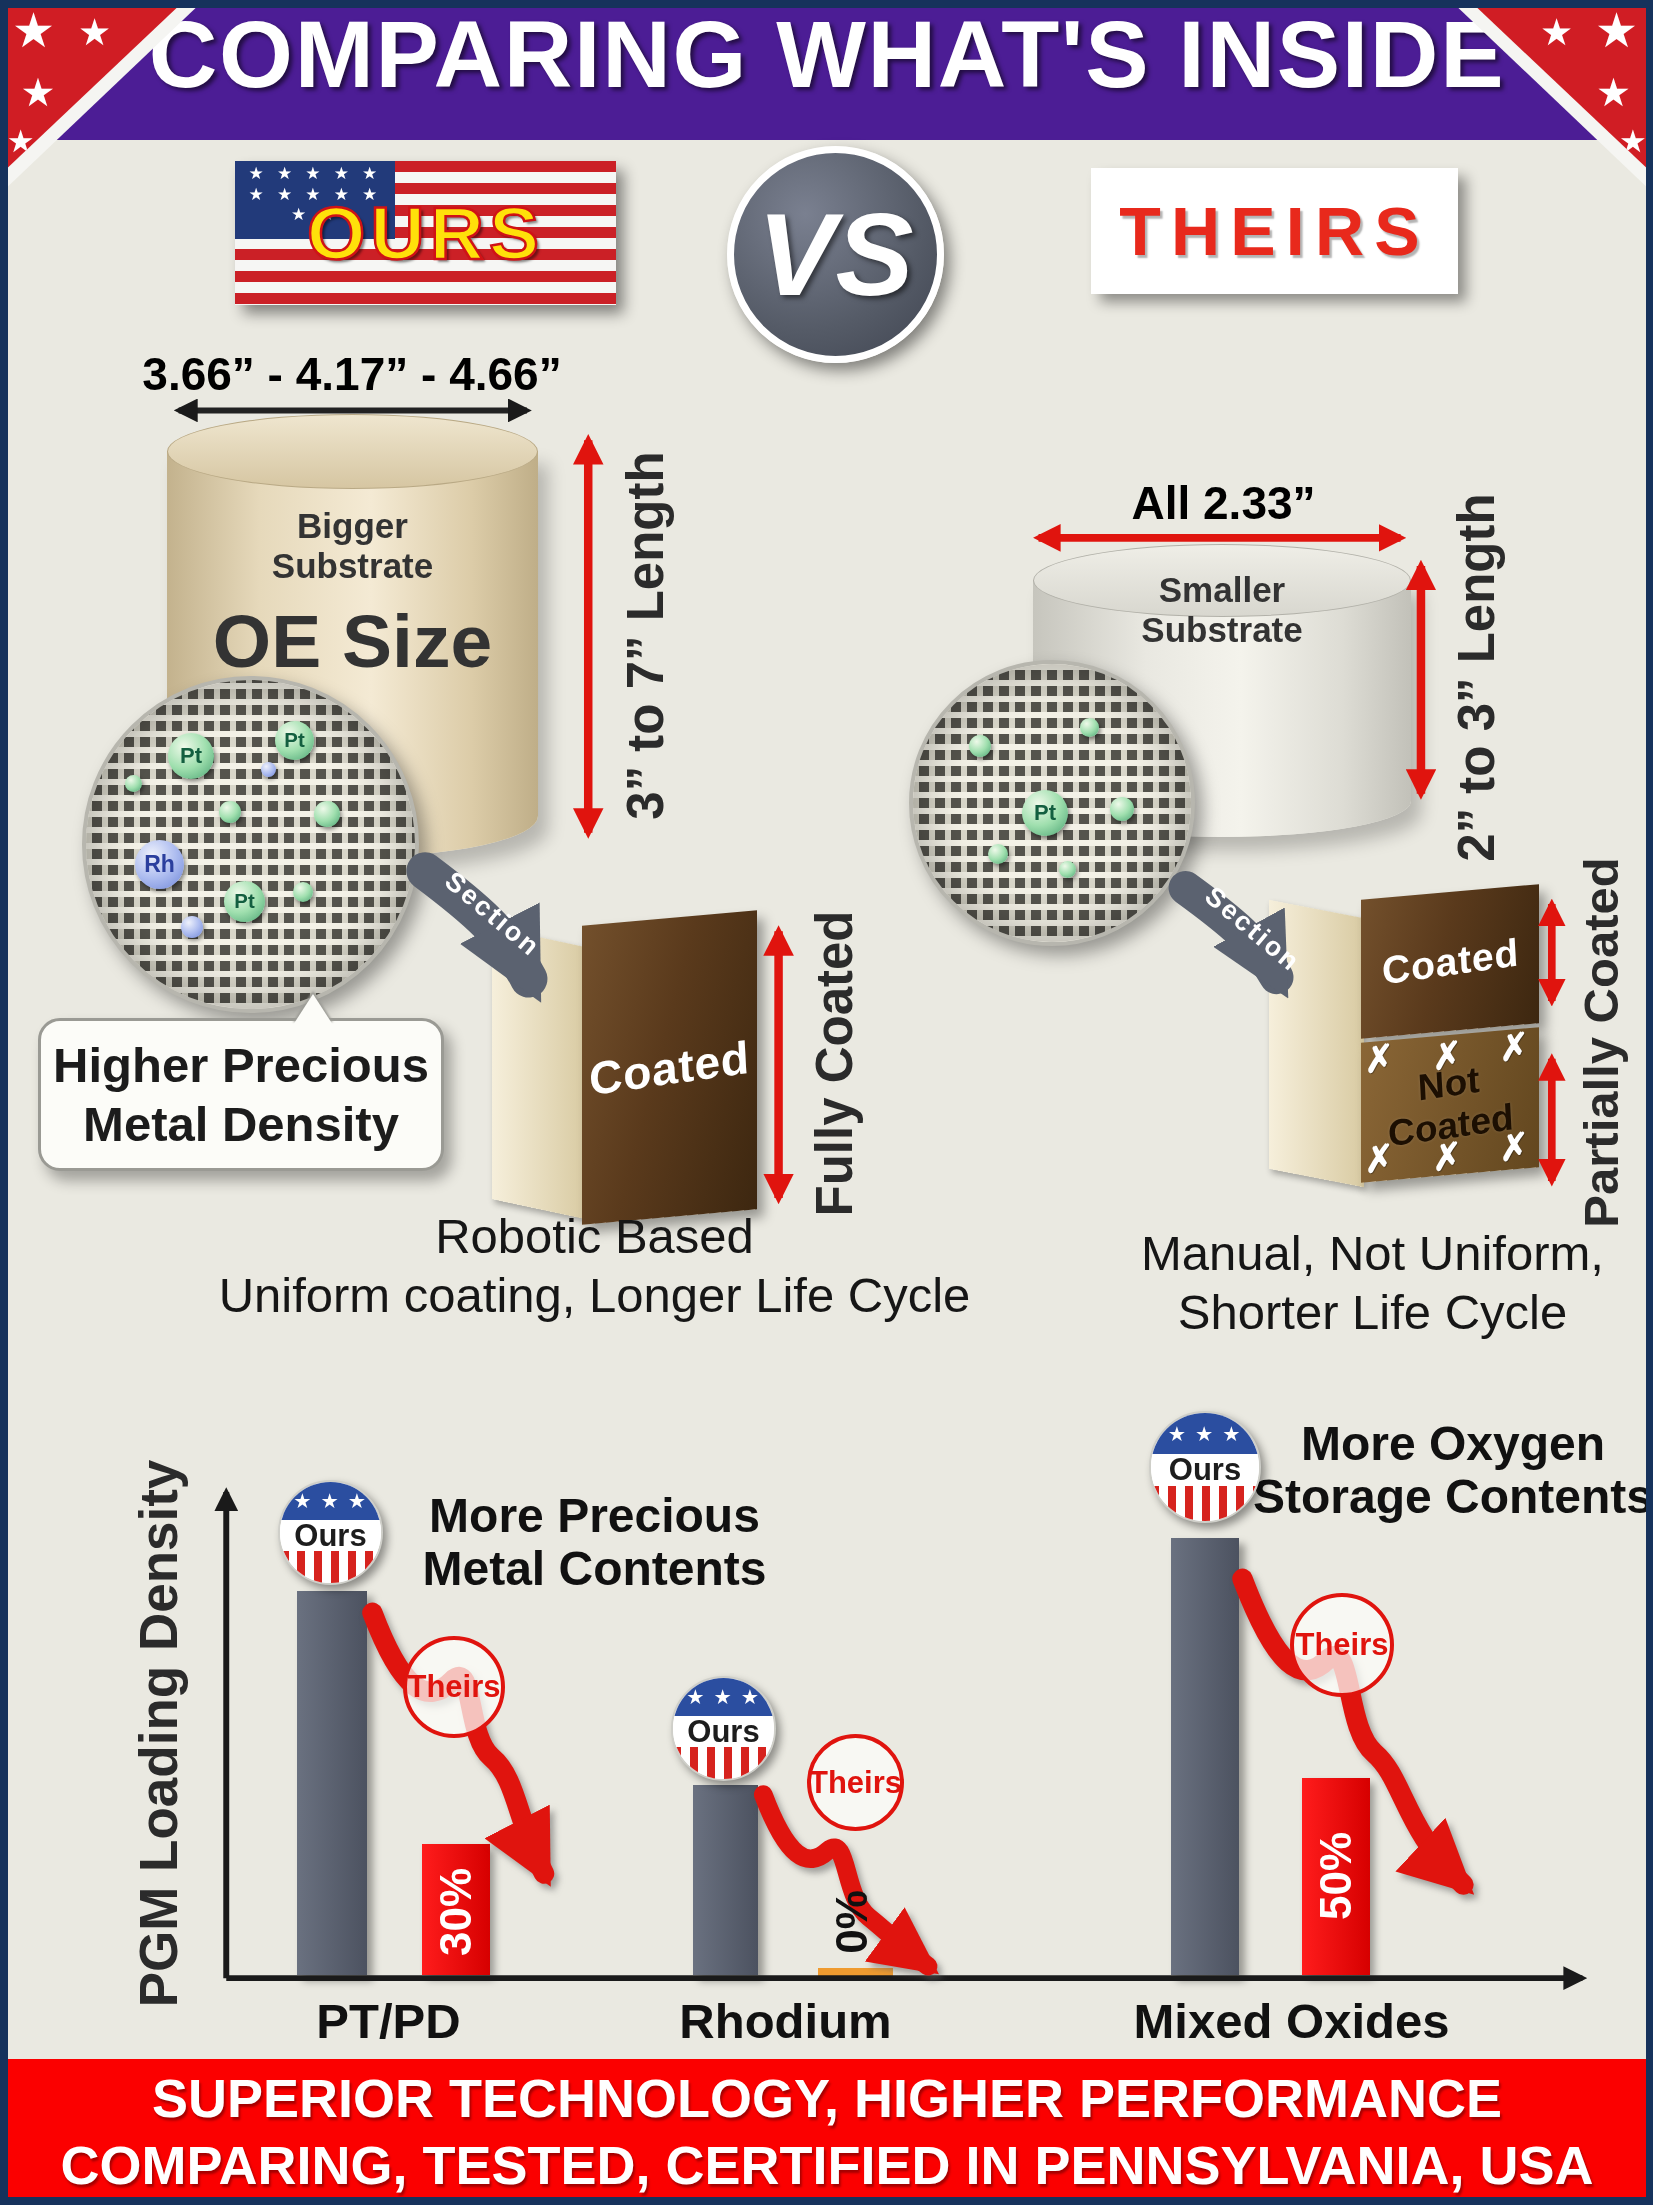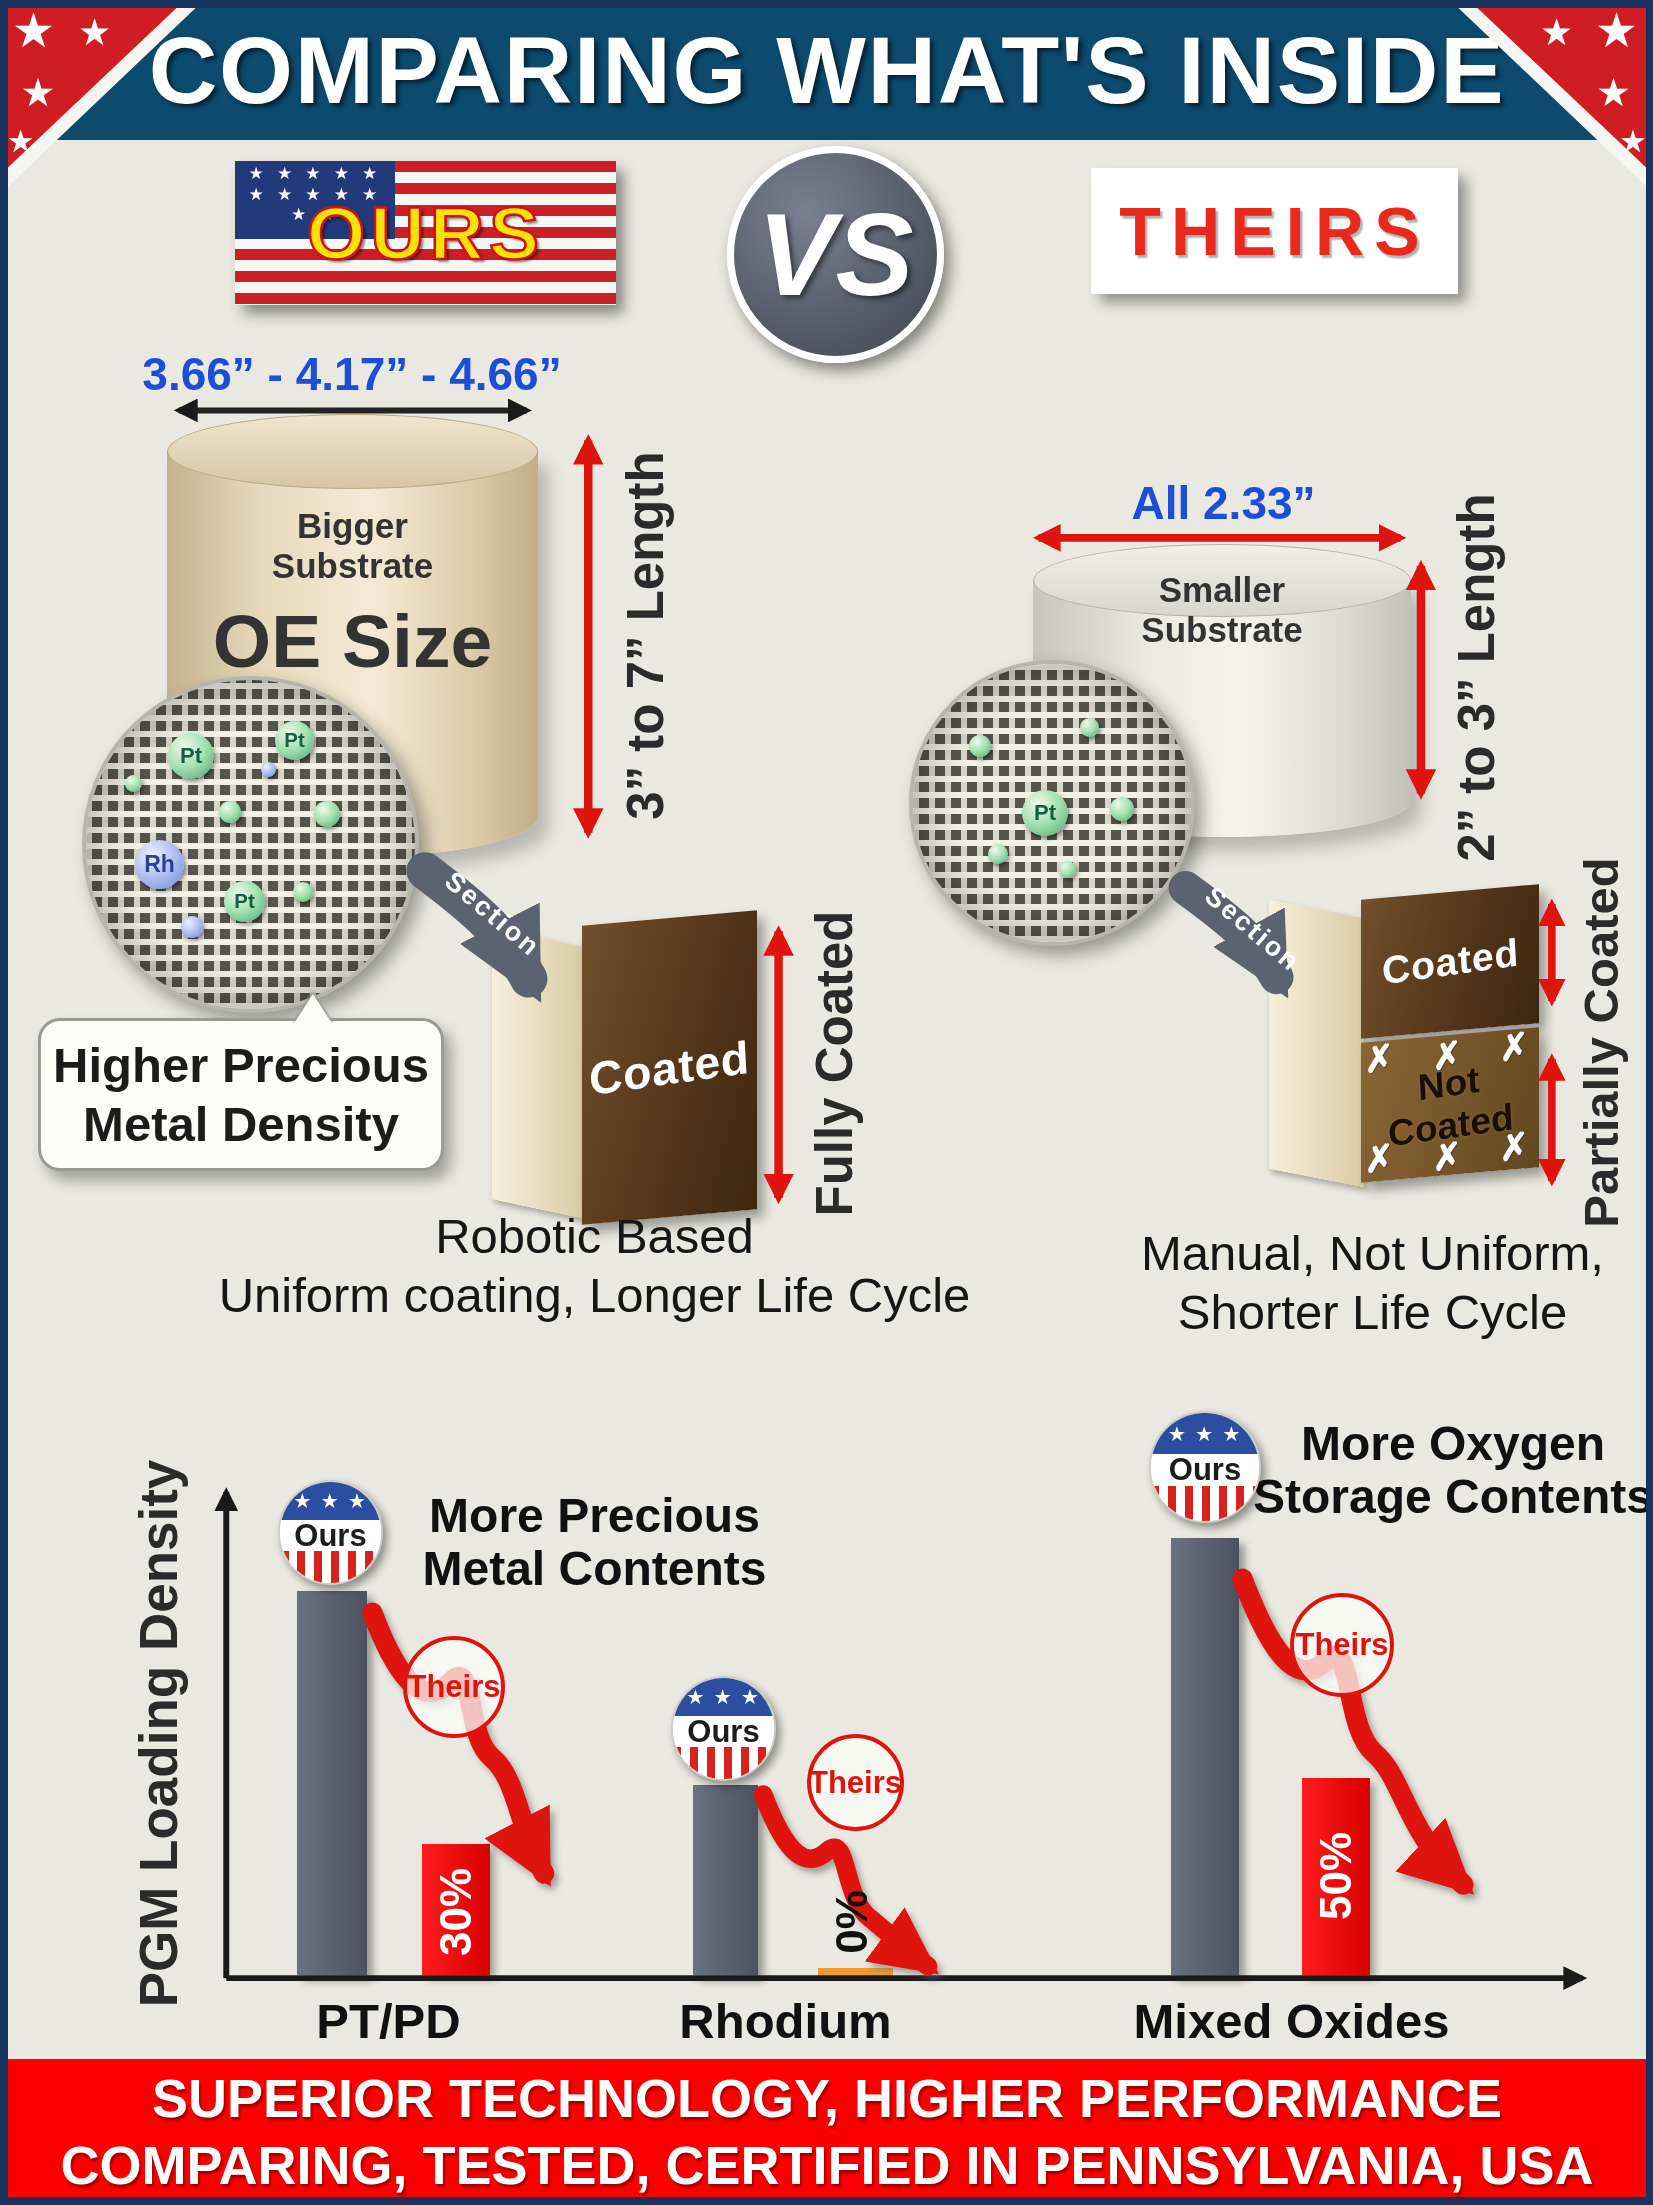--- a/index.html
+++ b/index.html
@@ -3,21 +3,21 @@
 <meta charset="utf-8">
 <style>
   * { margin:0; padding:0; box-sizing:border-box; }
   html,body { background:#3a3a3a; }
   body { font-family:"Liberation Sans", sans-serif; color:#1a1a1a; }
   #page { position:relative; width:1654px; height:2205px; background:#eae9e1; overflow:hidden; }
   #frame { position:absolute; inset:0; border:8.5px solid #16325c; z-index:40; pointer-events:none; }
   .abs { position:absolute; }
 
   
-  #header { position:absolute; left:0; top:0; width:100%; height:140px; background:#0c4a6e; display:flex; align-items:center; justify-content:center; z-index:2; }
+  #header { position:absolute; left:0; top:0; width:100%; height:140px; background:#4c1d95; display:flex; justify-content:center; z-index:2; }
   #header-title { color:#fff; font-size:95px; font-weight:800; letter-spacing:1.7px; text-shadow:3.4px 3.4px 4.2px rgba(0,0,0,.55); white-space:nowrap; }
   .corner { position:absolute; top:0; z-index:4; }
   .corner-w-l { left:0; width:204px; height:194px; background:#f5f5f2; clip-path:polygon(0 0,100% 0,0 100%); }
   .corner-r-l { left:0; width:185px; height:175px; background:#d01d24; clip-path:polygon(0 0,100% 0,0 100%); }
   .corner-w-r { right:0; width:204px; height:194px; background:#f5f5f2; clip-path:polygon(0 0,100% 0,100% 100%); }
   .corner-r-r { right:0; width:185px; height:175px; background:#d01d24; clip-path:polygon(0 0,100% 0,100% 100%); }
   .cstar { position:absolute; color:#fff; line-height:1; }
 
   
   #ours-flag { position:absolute; left:235px; top:161px; width:381px; height:144px;
@@ -30,21 +30,21 @@
   #vs-circle { position:absolute; left:727px; top:146px; width:217px; height:217px; border-radius:50%;
     background:radial-gradient(circle at 35% 30%, #7a8090, #555b67 60%, #3f4450);
     border:7.6px solid #fff; box-shadow:6px 7.6px 15.3px rgba(0,0,0,.45);
     display:flex; align-items:center; justify-content:center; z-index:3; }
   #vs-text { color:#fff; font-size:117px; font-weight:900; font-style:italic; text-shadow:3.4px 3.4px 5.1px rgba(0,0,0,.5); }
   #theirs-box { position:absolute; left:1091px; top:168px; width:367px; height:126px; background:#fff;
     box-shadow:8.5px 8.5px 12.7px rgba(0,0,0,.4); display:flex; align-items:center; justify-content:center; z-index:2; }
   #theirs-text { color:#e8291c; font-size:68px; font-weight:900; letter-spacing:10.2px; text-shadow:2.5px 2.5px 1.7px rgba(0,0,0,.3); }
 
   
-  .dim-text { position:absolute; font-weight:700; color:#1d4ed8; white-space:nowrap; }
+  .dim-text { position:absolute; font-weight:700; color:#000000; white-space:nowrap; }
   .cyl-top { position:absolute; border-radius:50%; z-index:2; }
   .cyl-body { position:absolute; }
   #cylL-body { left:167px; top:451px; width:371px; height:406px;
     background:linear-gradient(90deg,#c3b28d 0%,#e6d9bb 25%,#f4ead4 55%,#dcccA8 82%,#bfae88 100%);
     border-radius:0 0 185px 185px / 0 0 41px 41px; box-shadow:10.2px 13.6px 17px rgba(0,0,0,.22); }
   #cylL-top { left:167px; top:414px; width:371px; height:75px;
     background:linear-gradient(180deg,#efe6cf,#d6c6a2); border:1.7px solid #b9a985; }
   #cylL-text { left:167px; top:506px; width:371px; text-align:center; color:#333; z-index:3; }
   #cylR-body { left:1033px; top:580px; width:378px; height:257px;
     background:linear-gradient(90deg,#c6c5bd 0%,#e9e8e1 30%,#f4f3ec 55%,#dddcd4 82%,#c2c1b9 100%);

